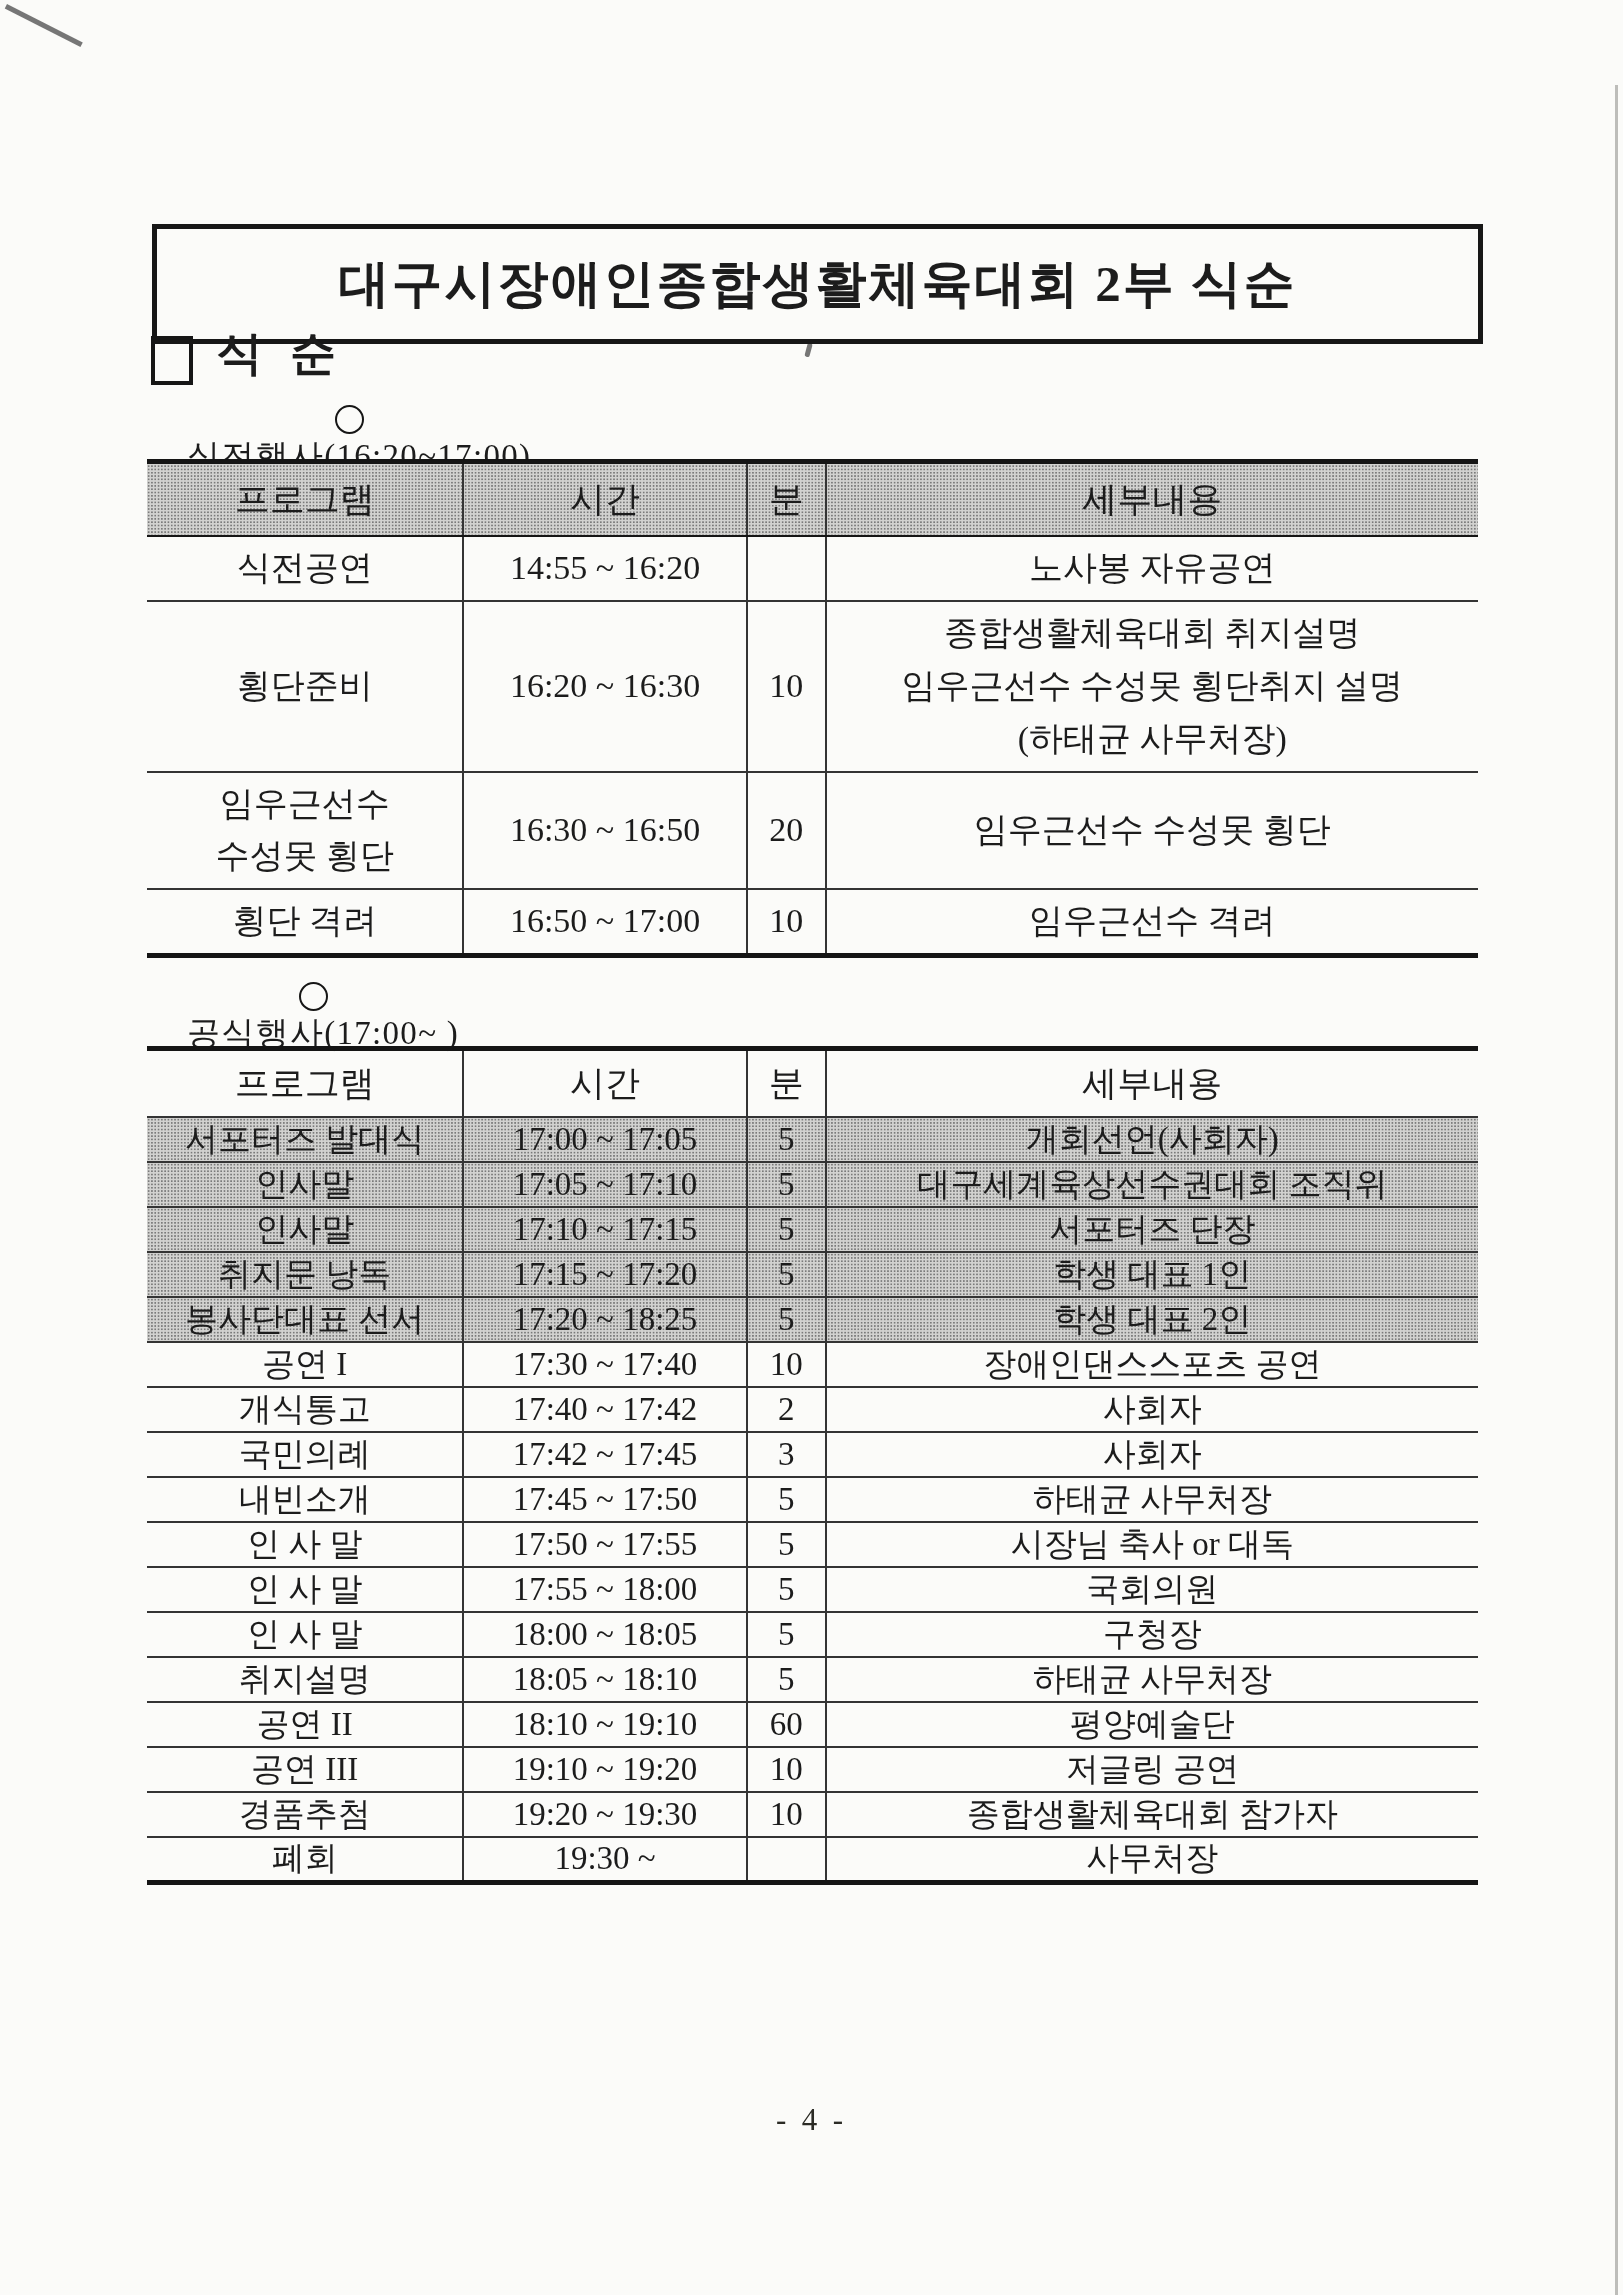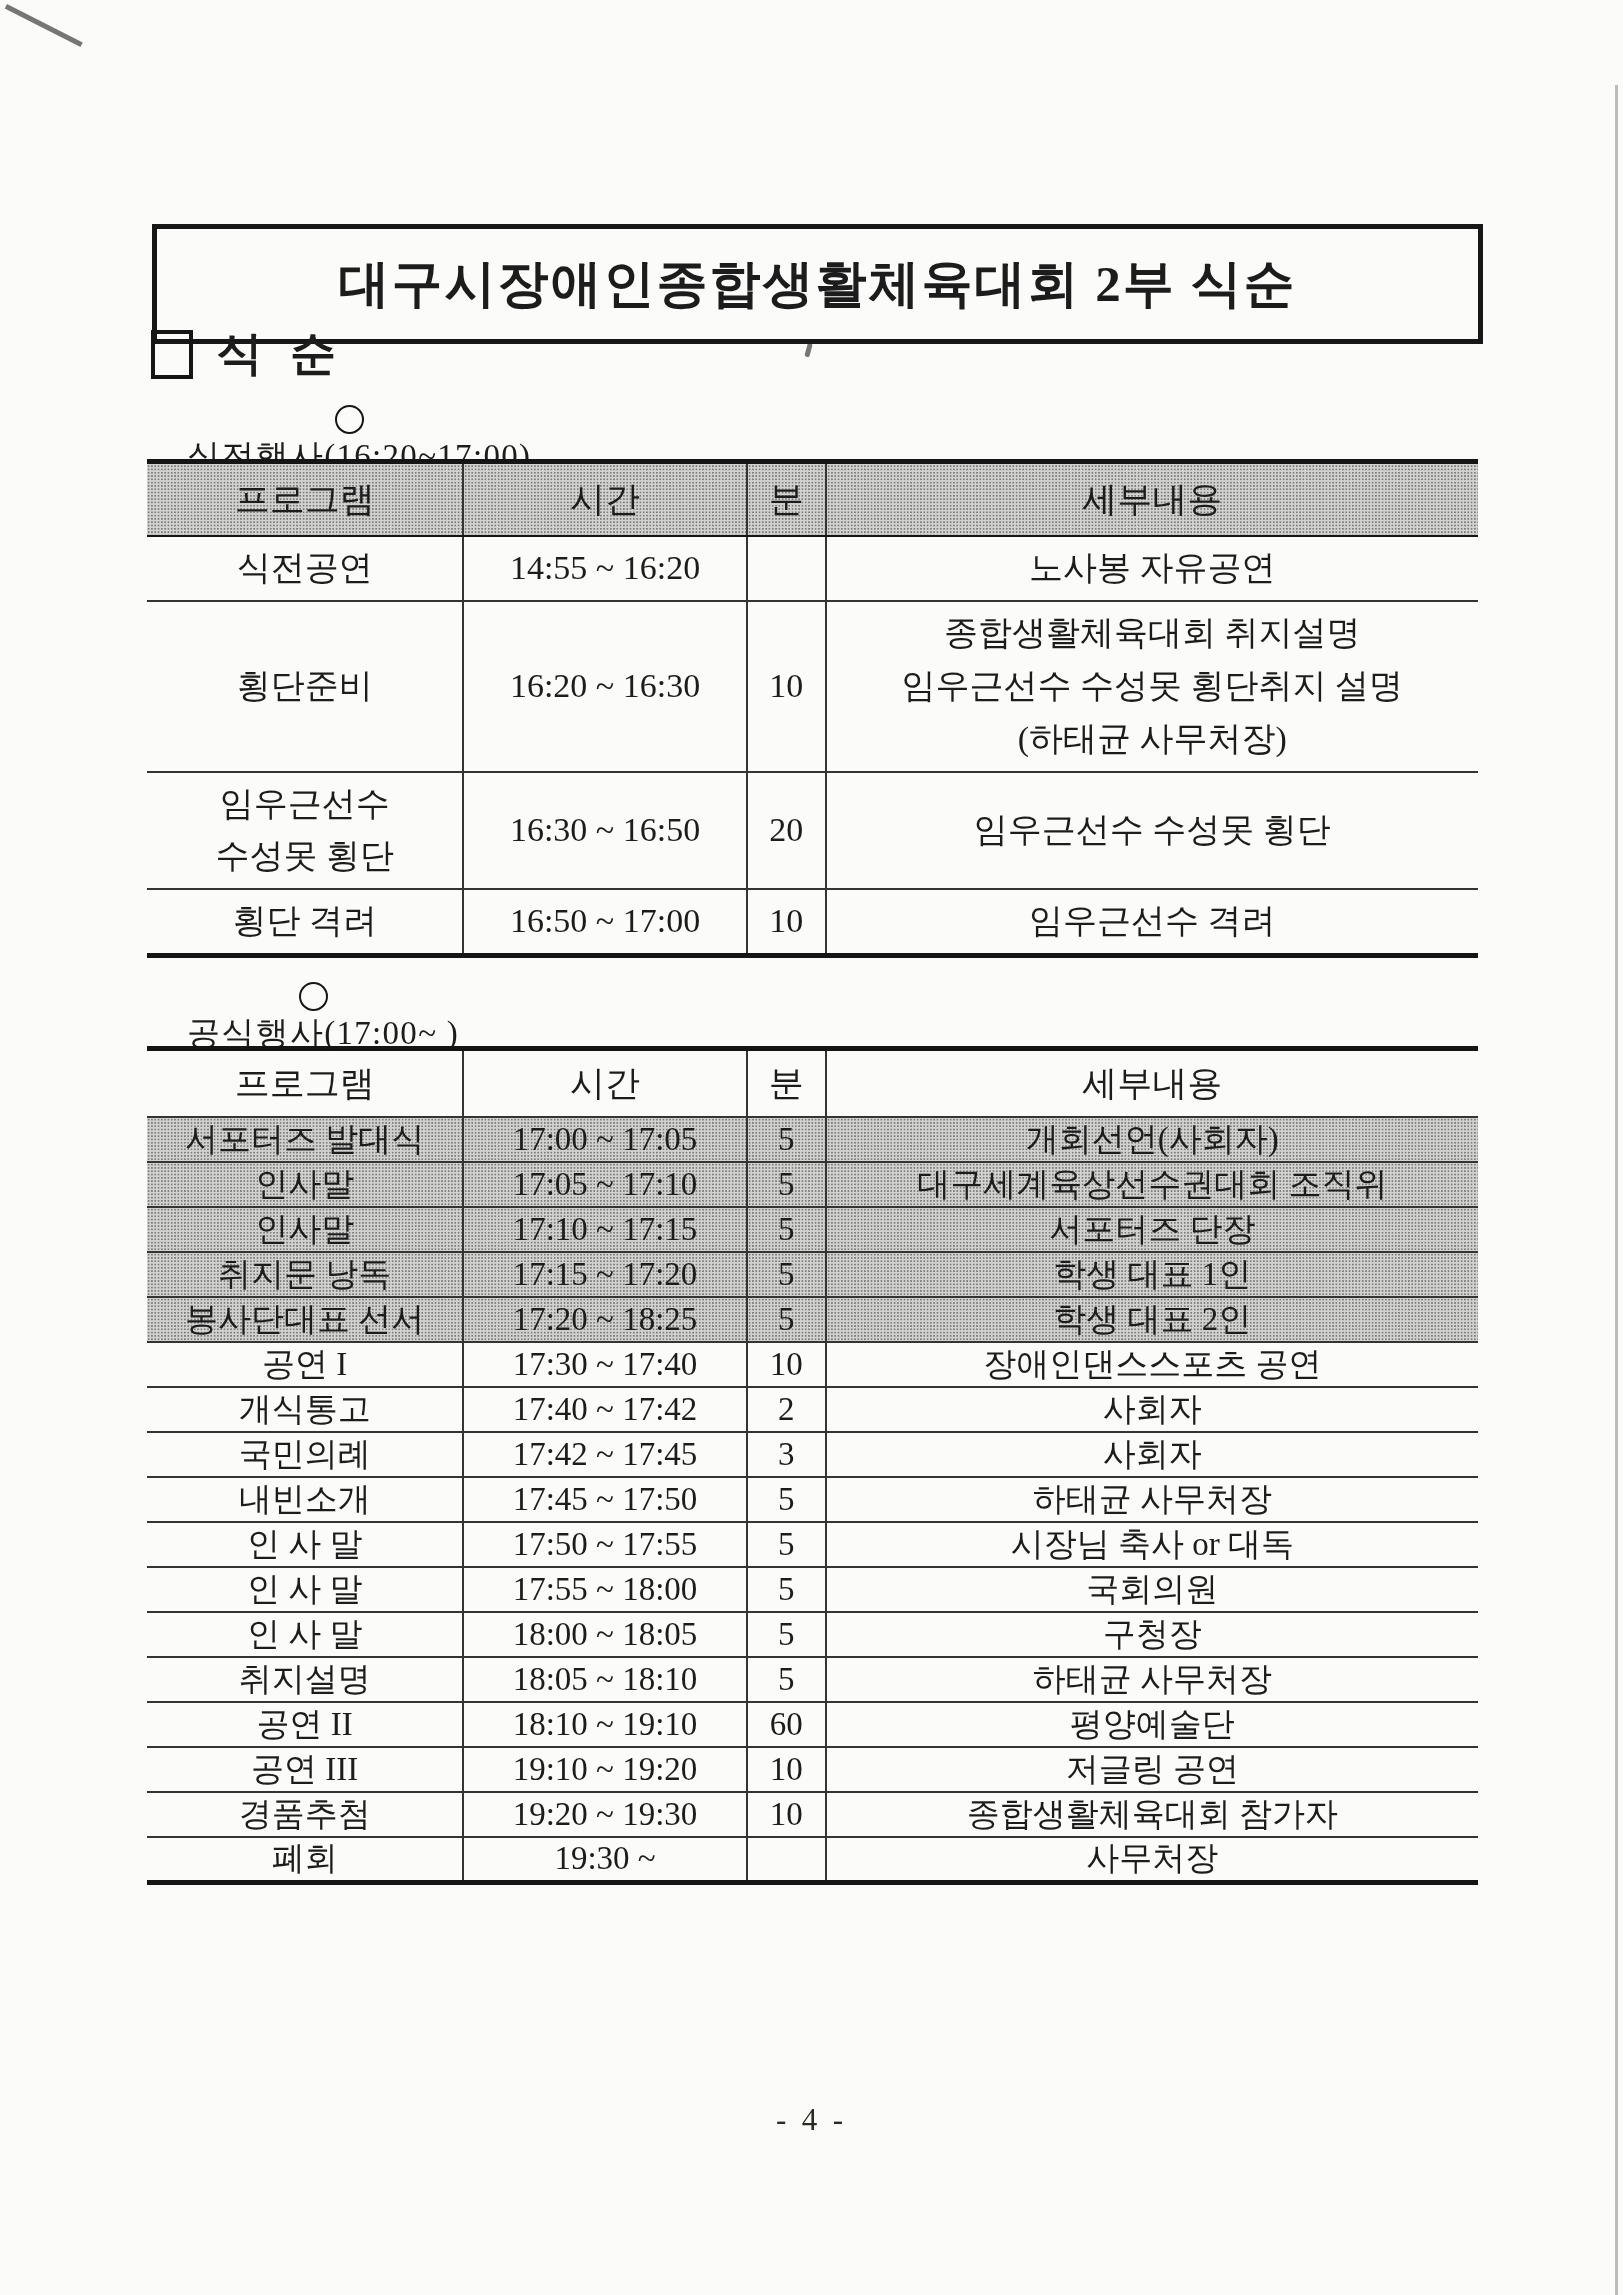--- a/index.html
+++ b/index.html
@@ -28,21 +28,21 @@
 
   .title-box{
     position:absolute;left:152px;top:188px;width:1321px;height:110px;
     border:5.2px solid #171717;
     display:flex;align-items:center;justify-content:center;
     font-size:51px;font-weight:700;letter-spacing:2px;margin-top:36px;
   }
 
   .h-main{
     position:absolute;left:151px;top:323px;
-    display:flex;align-items:center;
+    display:flex;align-items:flex-end;
     font-size:46px;font-weight:700;letter-spacing:7.9px;
   }
   .sq{
     width:34px;height:41px;border:4.6px solid #161616;
     margin-right:23.6px;flex:none;
   }
 
   .sub{
     position:absolute;left:187px;
     display:flex;align-items:center;

